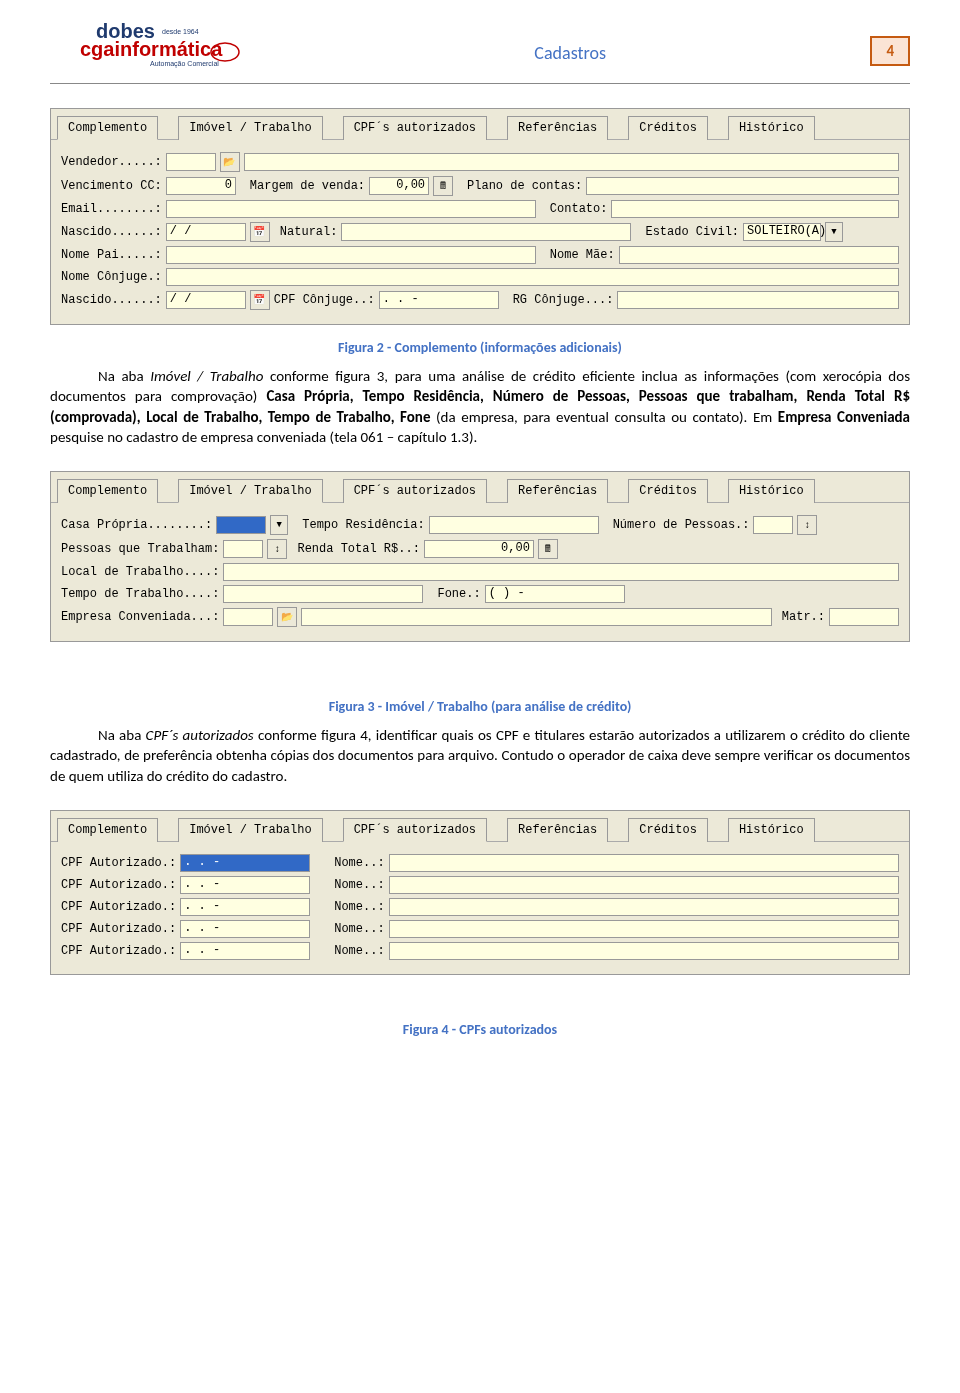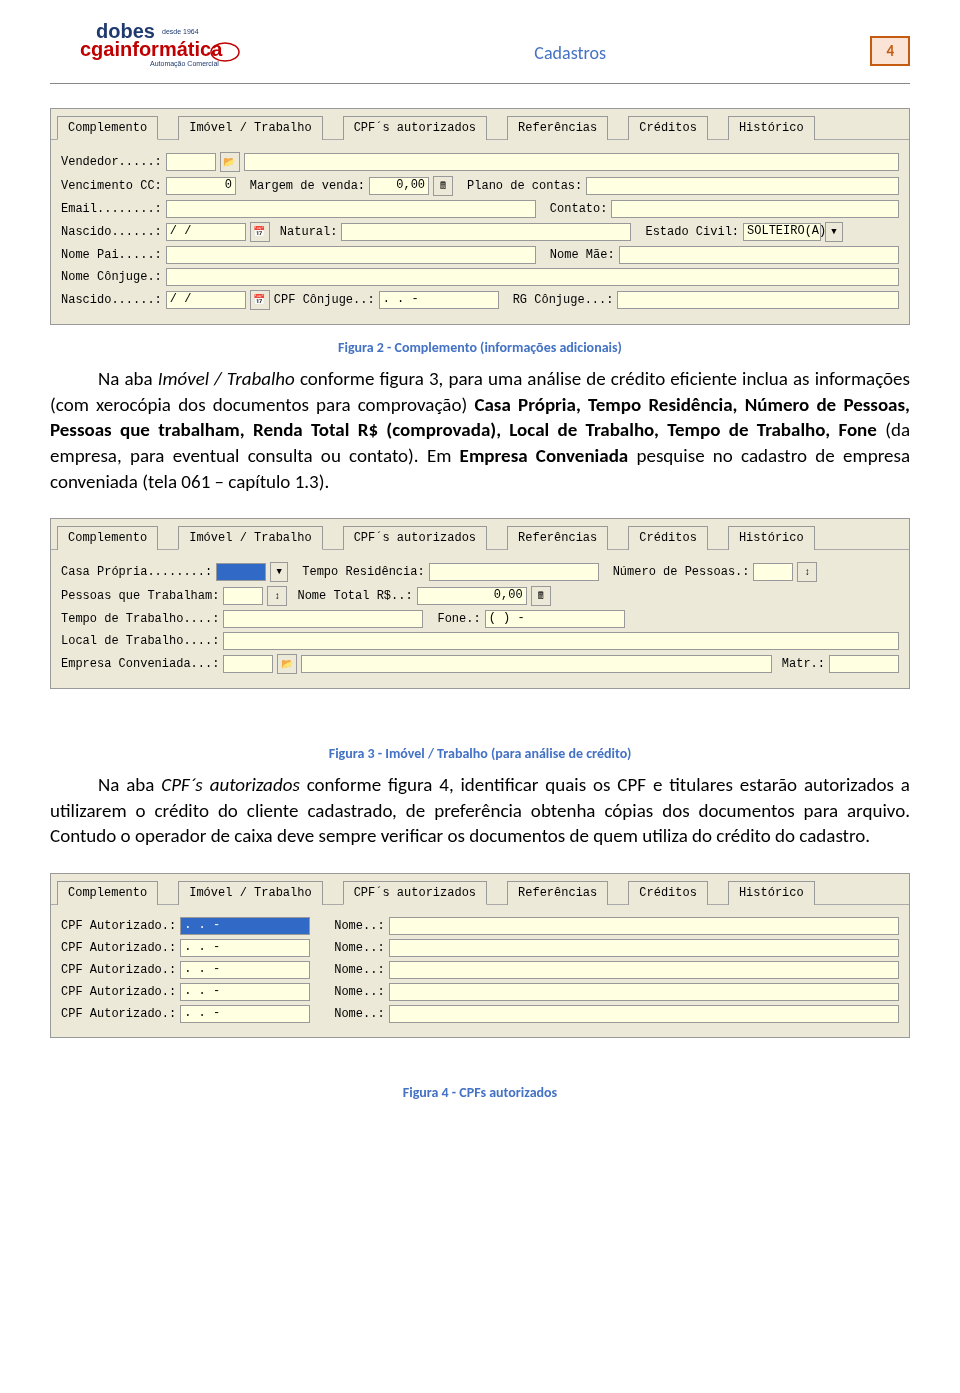--- a/index.html
+++ b/index.html
@@ -105,21 +105,21 @@
     font-size: 10px;
   }
   .caption {
     text-align: center;
     color: #4472C4;
     font-weight: bold;
     font-size: 14px;
     margin: 14px 0 10px 0;
   }
   .body-text {
-    font-size: 19px;
+    font-size: 15px;
     text-align: justify;
     line-height: 1.35;
     margin: 6px 0;
   }
   .body-text b { font-weight: bold; }
   .body-text i { font-style: italic; }
   .dd-arrow {
     width: 16px; height: 18px;
     border: 1px solid #999;
     background: #ECE9D8;
@@ -233,33 +233,33 @@
         <span class="lbl" style="margin-left:10px">Tempo Residência:</span>
         <span class="fld" style="width:170px"></span>
         <span class="lbl" style="margin-left:10px">Número de Pessoas.:</span>
         <span class="fld" style="width:40px"></span>
         <span class="icon-btn">↕</span>
       </div>
       <div class="row">
         <span class="lbl">Pessoas que Trabalham:</span>
         <span class="fld" style="width:40px"></span>
         <span class="icon-btn">↕</span>
-        <span class="lbl" style="margin-left:6px">Nome Total R$..:</span>
+        <span class="lbl" style="margin-left:6px">Renda Total R$..:</span>
         <span class="fld" style="width:110px;text-align:right">0,00</span>
         <span class="icon-btn">🖩</span>
+      </div>
+      <div class="row">
+        <span class="lbl">Local de Trabalho....:</span>
+        <span class="fld" style="flex:1"></span>
       </div>
       <div class="row">
         <span class="lbl">Tempo de Trabalho....:</span>
         <span class="fld" style="width:200px"></span>
         <span class="lbl" style="margin-left:10px">Fone.:</span>
         <span class="fld" style="width:140px">(  )    -</span>
-      </div>
-      <div class="row">
-        <span class="lbl">Local de Trabalho....:</span>
-        <span class="fld" style="flex:1"></span>
       </div>
       <div class="row">
         <span class="lbl">Empresa Conveniada...:</span>
         <span class="fld" style="width:50px"></span>
         <span class="icon-btn">📂</span>
         <span class="fld" style="flex:1"></span>
         <span class="lbl" style="margin-left:6px">Matr.:</span>
         <span class="fld" style="width:70px"></span>
       </div>
     </div>

